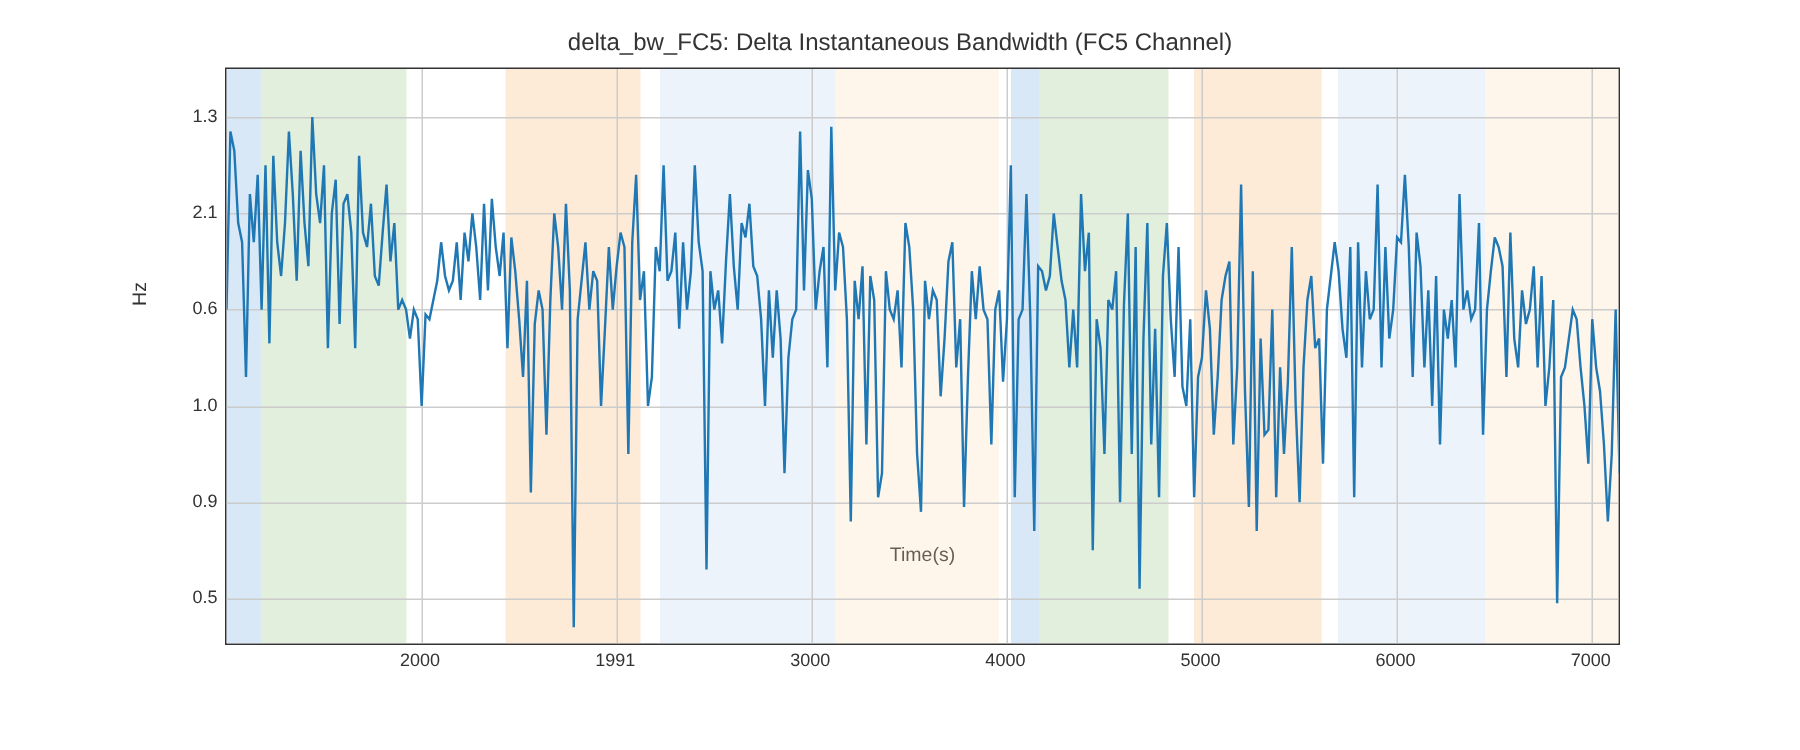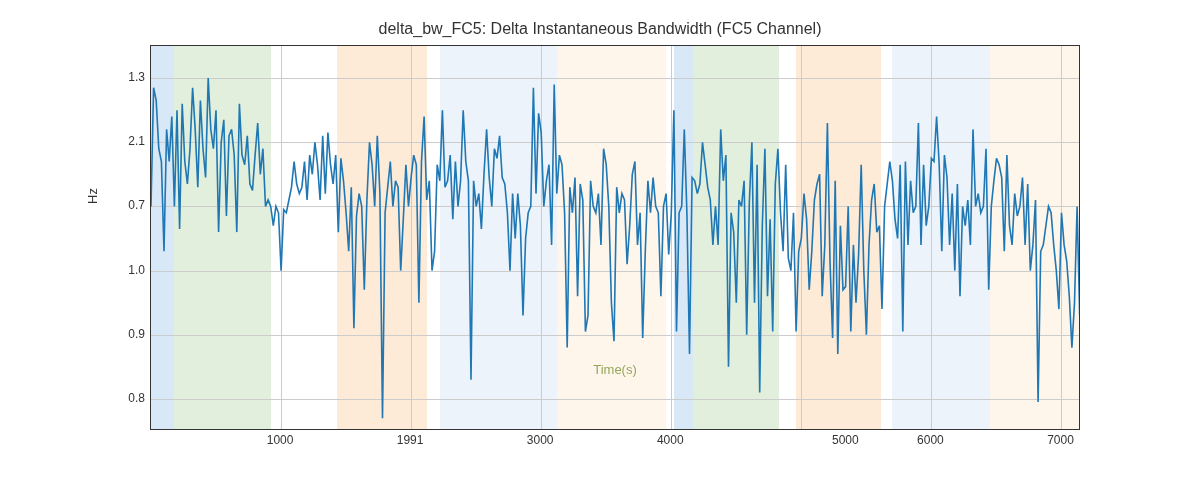--- a/index.html
+++ b/index.html
@@ -42,21 +42,21 @@
     font-size: 13px;
     color: #333;
   }
   .xlabel {
     position: absolute;
     bottom: 15px;
     left: 150px;
     width: 930px;
     text-align: center;
     font-size: 13px;
-    color: #4d7c0f;
+    color: #000000;
   }
   .ytick {
     position: absolute;
     right: 1055px;
     font-size: 12px;
     color: #333;
     transform: translateY(-50%);
     margin-left: 16px;
   }
   .xtick {
@@ -119,27 +119,27 @@
       <div class="grid-v" style="left: 390.21px;"></div>
       <div class="grid-v" style="left: 520.28px;"></div>
       <div class="grid-v" style="left: 650.35px;"></div>
       <div class="grid-v" style="left: 780.42px;"></div>
       <div class="grid-v" style="left: 910.49px;"></div>
       <svg class="line" width="930" height="385">
         <path d="M0.0 160.4 L2.6 41.7 L5.2 54.5 L7.8 102.7 L10.4 115.5 L13.0 205.3 L15.6 83.4 L18.2 115.5 L20.8 70.6 L23.4 160.4 L26.0 64.2 L28.6 182.9 L31.2 57.8 L33.8 115.5 L36.4 138.0 L39.0 102.7 L41.6 41.7 L44.2 83.4 L46.8 141.2 L49.4 54.5 L52.0 102.7 L54.6 131.5 L57.2 32.1 L59.8 83.4 L62.4 102.7 L65.0 64.2 L67.6 186.1 L70.2 96.3 L72.8 73.8 L75.4 170.0 L78.0 89.8 L80.6 83.4 L83.2 109.1 L85.8 186.1 L88.4 57.8 L91.0 109.1 L93.7 118.7 L96.3 89.8 L98.9 138.0 L101.5 144.4 L104.1 109.1 L106.7 77.0 L109.3 128.3 L111.9 102.7 L114.5 160.4 L117.1 154.0 L119.7 160.4 L122.3 179.7 L124.9 160.4 L127.5 166.8 L130.1 224.6 L132.7 163.6 L135.3 166.8 L137.9 154.0 L140.5 141.2 L143.1 115.5 L145.7 138.0 L148.3 147.6 L150.9 141.2 L153.5 115.5 L156.1 154.0 L158.7 109.1 L161.3 128.3 L163.9 96.3 L166.5 118.7 L169.1 154.0 L171.7 89.8 L174.3 147.6 L176.9 86.6 L179.5 118.7 L182.1 138.0 L184.7 109.1 L187.3 186.1 L189.9 112.3 L192.5 134.8 L195.1 166.8 L197.7 205.3 L200.3 141.2 L202.9 282.3 L205.5 170.0 L208.1 147.6 L210.7 160.4 L213.3 243.8 L215.9 154.0 L218.5 96.3 L221.1 118.7 L223.7 160.4 L226.3 89.8 L228.9 147.6 L231.5 372.2 L234.1 166.8 L236.7 141.2 L239.3 115.5 L241.9 160.4 L244.5 134.8 L247.1 141.2 L249.7 224.6 L252.3 173.2 L254.9 118.7 L257.5 160.4 L260.1 131.5 L262.7 109.1 L265.3 118.7 L267.9 256.7 L270.5 115.5 L273.1 70.6 L275.7 154.0 L278.3 134.8 L281.0 224.6 L283.6 205.3 L286.2 118.7 L288.8 134.8 L291.4 64.2 L294.0 141.2 L296.6 134.8 L299.2 109.1 L301.8 173.2 L304.4 115.5 L307.0 160.4 L309.6 134.8 L312.2 64.2 L314.8 115.5 L317.4 134.8 L320.0 333.7 L322.6 134.8 L325.2 160.4 L327.8 147.6 L330.4 182.9 L333.0 128.3 L335.6 83.4 L338.2 131.5 L340.8 160.4 L343.4 102.7 L346.0 112.3 L348.6 89.8 L351.2 131.5 L353.8 138.0 L356.4 166.8 L359.0 224.6 L361.6 147.6 L364.2 192.5 L366.8 147.6 L369.4 179.7 L372.0 269.5 L374.6 192.5 L377.2 166.8 L379.8 160.4 L382.4 41.7 L385.0 147.6 L387.6 67.4 L390.2 86.6 L392.8 160.4 L395.4 134.8 L398.0 118.7 L400.6 198.9 L403.2 38.5 L405.8 147.6 L408.4 109.1 L411.0 118.7 L413.6 166.8 L416.2 301.6 L418.8 141.2 L421.4 166.8 L424.0 131.5 L426.6 250.3 L429.2 138.0 L431.8 154.0 L434.4 285.5 L437.0 269.5 L439.6 134.8 L442.2 160.4 L444.8 166.8 L447.4 147.6 L450.0 198.9 L452.6 102.7 L455.2 118.7 L457.8 160.4 L460.4 256.7 L463.0 295.2 L465.7 141.2 L468.3 166.8 L470.9 147.6 L473.5 154.0 L476.1 218.2 L478.7 179.7 L481.3 128.3 L483.9 115.5 L486.5 198.9 L489.1 166.8 L491.7 292.0 L494.3 205.3 L496.9 134.8 L499.5 166.8 L502.1 131.5 L504.7 160.4 L507.3 166.8 L509.9 250.3 L512.5 160.4 L515.1 147.6 L517.7 208.5 L520.3 166.8 L522.9 64.2 L525.5 285.5 L528.1 166.8 L530.7 160.4 L533.3 83.4 L535.9 166.8 L538.5 308.0 L541.1 131.5 L543.7 134.8 L546.3 147.6 L548.9 138.0 L551.5 96.3 L554.1 118.7 L556.7 141.2 L559.3 154.0 L561.9 198.9 L564.5 160.4 L567.1 198.9 L569.7 83.4 L572.3 134.8 L574.9 109.1 L577.5 320.8 L580.1 166.8 L582.7 186.1 L585.3 256.7 L587.9 154.0 L590.5 160.4 L593.1 134.8 L595.7 288.8 L598.3 157.2 L600.9 96.3 L603.5 256.7 L606.1 118.7 L608.7 346.5 L611.3 179.7 L613.9 102.7 L616.5 250.3 L619.1 173.2 L621.7 285.5 L624.3 138.0 L626.9 102.7 L629.5 166.8 L632.1 205.3 L634.7 118.7 L637.3 211.8 L639.9 224.6 L642.5 166.8 L645.1 285.5 L647.7 205.3 L650.3 192.5 L653.0 147.6 L655.6 173.2 L658.2 243.8 L660.8 205.3 L663.4 154.0 L666.0 138.0 L668.6 128.3 L671.2 250.3 L673.8 198.9 L676.4 77.0 L679.0 215.0 L681.6 292.0 L684.2 134.8 L686.8 308.0 L689.4 179.7 L692.0 243.8 L694.6 240.6 L697.2 160.4 L699.8 285.5 L702.4 198.9 L705.0 256.7 L707.6 208.5 L710.2 118.7 L712.8 224.6 L715.4 288.8 L718.0 198.9 L720.6 154.0 L723.2 138.0 L725.8 186.1 L728.4 179.7 L731.0 263.1 L733.6 160.4 L736.2 138.0 L738.8 115.5 L741.4 134.8 L744.0 173.2 L746.6 192.5 L749.2 118.7 L751.8 285.5 L754.4 115.5 L757.0 198.9 L759.6 134.8 L762.2 166.8 L764.8 160.4 L767.4 77.0 L770.0 198.9 L772.6 118.7 L775.2 179.7 L777.8 160.4 L780.4 112.3 L783.0 115.5 L785.6 70.6 L788.2 118.7 L790.8 205.3 L793.4 109.1 L796.0 131.5 L798.6 198.9 L801.2 147.6 L803.8 224.6 L806.4 138.0 L809.0 250.3 L811.6 160.4 L814.2 179.7 L816.8 154.0 L819.4 198.9 L822.0 83.4 L824.6 160.4 L827.2 147.6 L829.8 166.8 L832.4 160.4 L835.0 102.7 L837.7 243.8 L840.3 160.4 L842.9 134.8 L845.5 112.3 L848.1 118.7 L850.7 131.5 L853.3 205.3 L855.9 109.1 L858.5 179.7 L861.1 198.9 L863.7 147.6 L866.3 170.0 L868.9 160.4 L871.5 131.5 L874.1 198.9 L876.7 138.0 L879.3 224.6 L881.9 198.9 L884.5 154.0 L887.1 356.1 L889.7 205.3 L892.3 198.9 L894.9 179.7 L897.5 160.4 L900.1 166.8 L902.7 198.9 L905.3 224.6 L907.9 263.1 L910.5 166.8 L913.1 198.9 L915.7 215.0 L918.3 250.3 L920.9 301.6 L923.5 256.7 L926.1 160.4 L928.7 269.5 "></path>
       </svg>
     </div>
   <div id="ticks">
-      <div class="ytick" style="top: 397.917px;">0.8</div>
+      <div class="ytick" style="top: 397.917px;">0.5</div>
       <div class="ytick" style="top: 333.75px;">0.9</div>
       <div class="ytick" style="top: 269.583px;">1.0</div>
-      <div class="ytick" style="top: 205.417px;">0.7</div>
+      <div class="ytick" style="top: 205.417px;">0.6</div>
       <div class="ytick" style="top: 141.25px;">2.1</div>
       <div class="ytick" style="top: 77.0833px;">1.3</div>
-      <div class="xtick" style="left: 280.07px;">1000</div>
+      <div class="xtick" style="left: 280.07px;">2000</div>
       <div class="xtick" style="left: 410.14px;">1991</div>
       <div class="xtick" style="left: 540.21px;">3000</div>
       <div class="xtick" style="left: 670.28px;">4000</div>
-      <div class="xtick" style="left: 800.35px; margin-left: 45px;">5000</div>
+      <div class="xtick" style="left: 800.35px;">5000</div>
       <div class="xtick" style="left: 930.42px;">6000</div>
       <div class="xtick" style="left: 1060.49px;">7000</div>
     </div>
 </div>
 
 </body></html>

